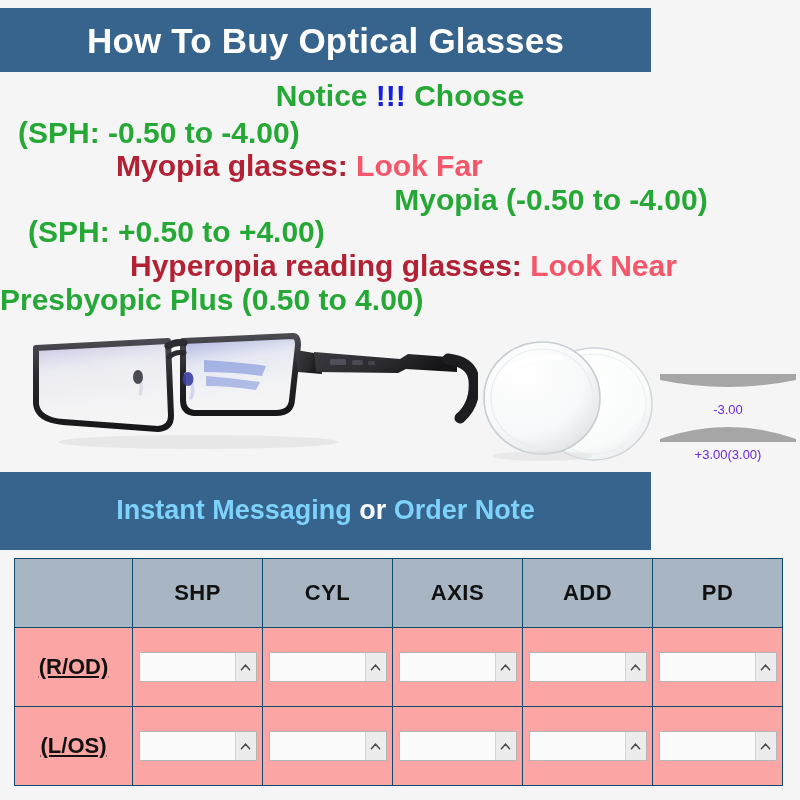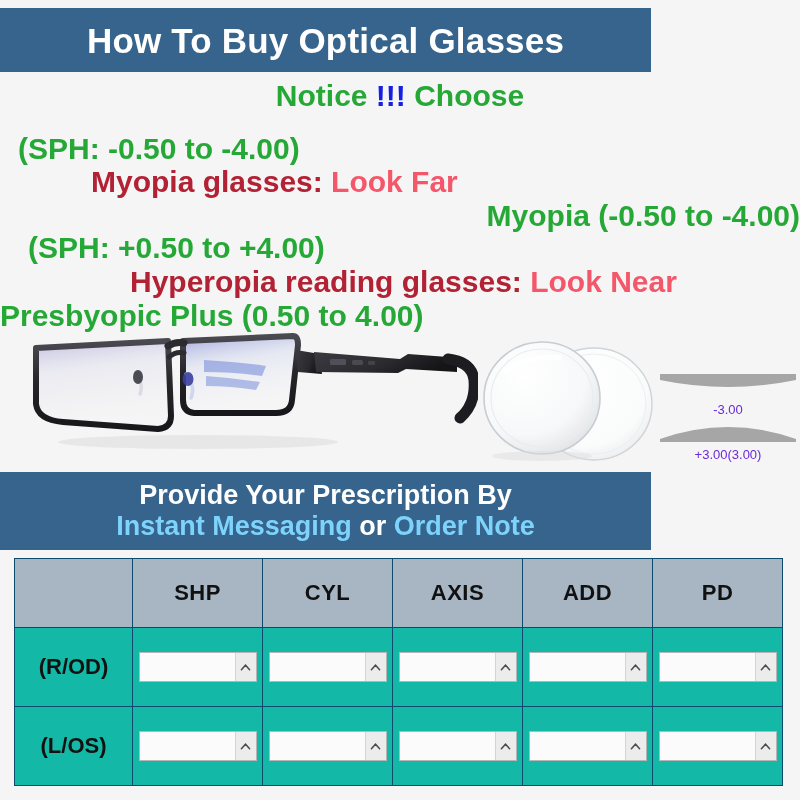--- a/index.html
+++ b/index.html
@@ -87,31 +87,31 @@
   }
   .green { color: #26a837; }
   .blue-excl { color: #1520e0; }
   .darkred { color: #b22234; }
   .lightred { color: #f4566a; }
 
   .l-sph1 {
     font-size: 30px;
     text-align: left;
     padding-left: 18px;
-    margin-top: 22px;
+    margin-top: 6px;
   }
   .l-myopia {
     font-size: 30px;
     text-align: left;
-    padding-left: 91px;
+    padding-left: 116px;
     margin-top: 3px;
   }
   .l-myopia-range {
     font-size: 30px;
-    text-align: right;
+    text-align: center;
     padding-left: 302px;
     margin-top: 3px;
   }
   .l-sph2 {
     font-size: 30px;
     text-align: left;
     padding-left: 28px;
     margin-top: 2px;
   }
   .l-hyper {
@@ -178,21 +178,22 @@
   table.rx thead th {
     background: #a8b6c4;
     height: 68px;
     font-size: 22px;
     font-weight: bold;
     color: #111111;
     letter-spacing: 0.5px;
   }
   table.rx tbody td {
     height: 78px;
-    background: #14b8a6;
+    background: #fca5a5;
+    text-decoration: underline;
   }
   td.eye-label {
     font-size: 22px;
     font-weight: bold;
     color: #111111;
   }
   col.col-eye { width: 118px; }
   col.col-val { width: 130px; }
 
   .spin {
@@ -363,21 +364,20 @@
       </svg>
       <div class="curve-label">-3.00</div>
       <svg width="136" height="26" viewBox="0 0 136 26">
         <path d="M0,22 Q68,-2 136,22 L136,25 L0,25 Z" fill="#a6a6a6"></path>
       </svg>
       <div class="curve-label">+3.00(3.00)</div>
     </div>
   </div>
 
   <div class="banner banner-mid">
-    <div class="banner-line1">Provide Your Prescription By</div>
     <div class="banner-line2">
       <span class="amber">Instant Messaging</span><span> or </span><span class="amber">Order Note</span>
     </div>
   </div>
 
   <div class="rx-table-wrap">
     <table class="rx">
       <colgroup>
         <col class="col-eye">
         <col class="col-val">

